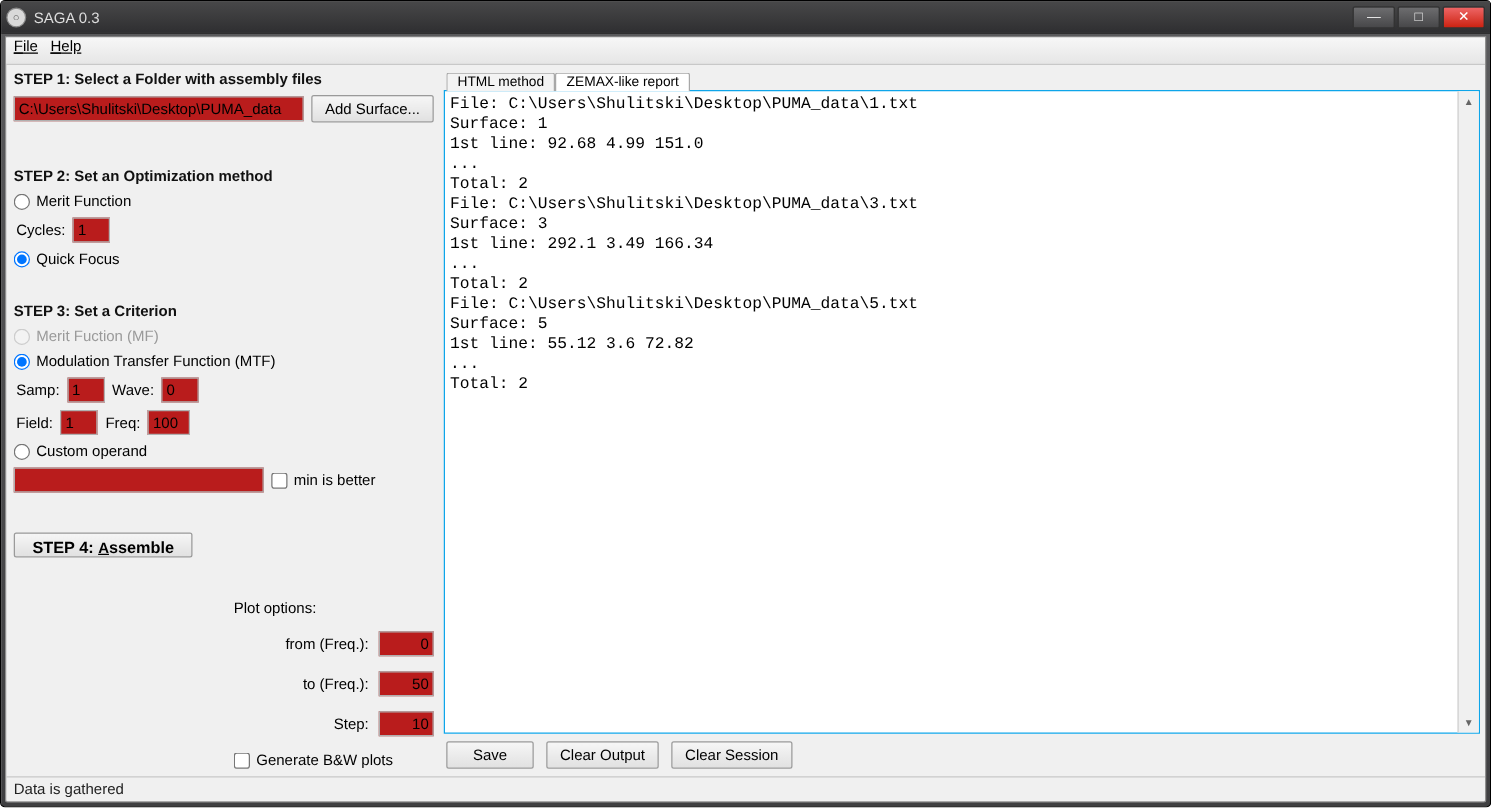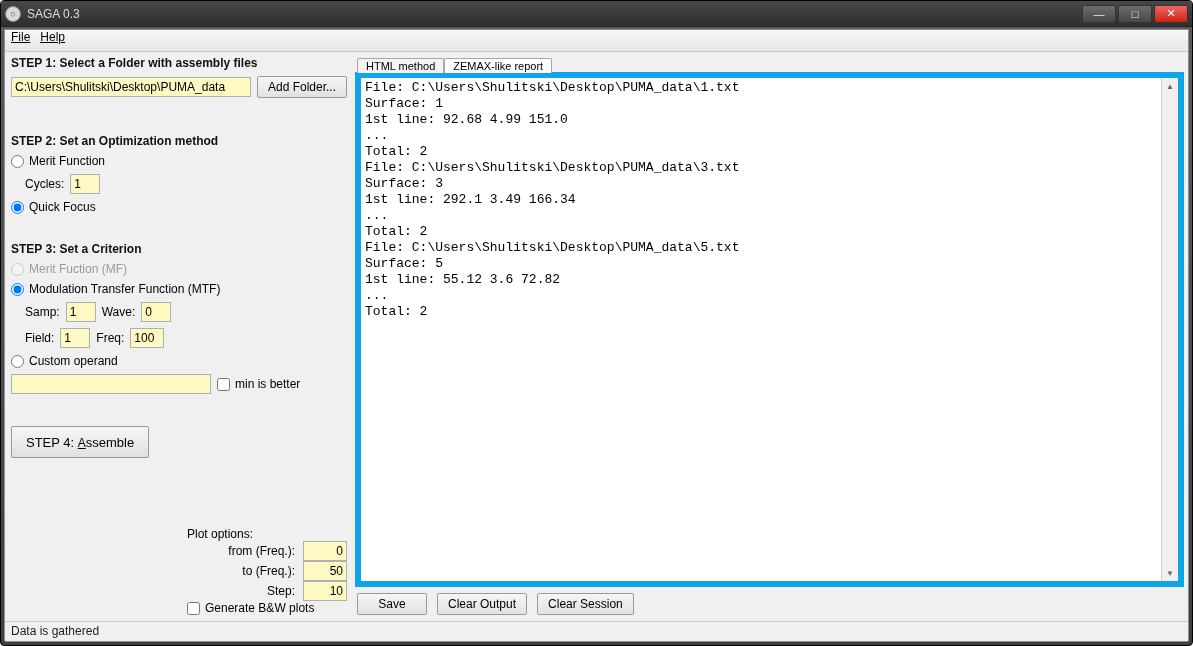--- a/index.html
+++ b/index.html
@@ -13,40 +13,40 @@
 .min,.max{background:linear-gradient(#6d6d6f,#474749);color:#eee}
 .close{background:linear-gradient(#e66,#c21);color:#fff}
 .body{flex:1;background:#f0f0f0;display:flex;flex-direction:column;border:1px solid #8f8f8f;margin:2px 3px 3px;border-radius:0 0 2px 2px}
 .menubar{height:22px;background:linear-gradient(#f7f7f7,#e6e6e6);border-bottom:1px solid #c8c8c8;display:flex;padding:0 6px;gap:10px}
 .menuitem{text-decoration:underline;text-decoration-color:transparent;cursor:default}
 .menuitem::first-letter{text-decoration:underline}
 .main{flex:1;display:flex;overflow:hidden}
 .left{width:350px;padding:4px 8px 2px 6px;display:flex;flex-direction:column;gap:6px;overflow:hidden}
 .step-title{font-weight:700;font-size:12px;color:#111}
 .row{display:flex;align-items:center;gap:6px}
-input[type=text]{border:1px solid #b0b0b0;background:#fef9c3;padding:2px 3px;font-size:12px;height:20px}
+input[type=text]{border:1px solid #b0b0b0;background:#b91c1c;padding:2px 3px;font-size:12px;height:20px}
 .folder{flex:1}
 .btn{background:linear-gradient(#f6f6f6,#e1e1e1);border:1px solid #9a9a9a;border-radius:2px;padding:2px 10px;height:22px;cursor:default}
-.btn.big{height:32px;font-weight:400;padding:3px 14px;font-size:13px}
+.btn.big{height:20px;font-weight:700;padding:3px 14px;font-size:13px}
 .radio,.check{display:flex;align-items:center;gap:5px}
 .radio input,.check input{margin:0}
 .radio.disabled{color:#9a9a9a}
-.indent{margin-left:14px}
+.indent{margin-left:2px}
 .small-in{width:30px;text-align:left}
 .mid-in{width:34px;text-align:left}
 .custom-in{width:200px}
-.plot-block{margin-top:auto;align-self:flex-end;width:160px;display:flex;flex-direction:column;gap:0;padding-bottom:4px}
+.plot-block{margin-top:auto;align-self:flex-end;width:160px;display:flex;flex-direction:column;gap:12px;padding-bottom:4px}
 .plot-row{display:flex;align-items:center;justify-content:flex-end;gap:8px}
 .plot-row .lbl{flex:1;text-align:right}
 .plot-in{width:44px;text-align:right;padding-right:4px}
 .right{flex:1;display:flex;flex-direction:column;padding:0 4px 4px 0}
 .tabs{height:20px;display:flex;align-items:flex-end;gap:0;margin-left:2px}
 .tab{border:1px solid #a8a8a8;border-bottom:none;padding:1px 8px;background:#f3f3f3;border-radius:2px 2px 0 0;font-size:11px;position:relative;top:1px}
 .tab.active{background:#fff;z-index:2}
-.report-wrap{flex:1;border:6px solid #0ea5e9;background:#fff;display:flex}
+.report-wrap{flex:1;border:1px solid #0ea5e9;background:#fff;display:flex}
 .report{flex:1;padding:2px 4px;font-family:"Courier New",monospace;font-size:13px;line-height:16px;white-space:pre;overflow:auto}
 .scroll{width:17px;background:#f0f0f0;border-left:1px solid #d0d0d0;display:flex;flex-direction:column;justify-content:space-between}
 .scroll .arr{height:16px;display:flex;align-items:center;justify-content:center;font-size:8px;color:#666}
 .bottom-btns{display:flex;gap:10px;padding:6px 0 2px 2px}
 .statusbar{height:20px;border-top:1px solid #c8c8c8;padding:2px 6px;font-size:12px;color:#222}
 .u{text-decoration:underline}
 </style>
 </head>
 <body>
 
@@ -63,21 +63,21 @@
  <div class="body">
   <div class="menubar">
    <span class="menuitem"><span class="u">File</span></span>
    <span class="menuitem"><span class="u">Help</span></span>
   </div>
   <div class="main">
    <div class="left">
     <div class="step-title">STEP 1: Select a Folder with assembly files</div>
     <div class="row">
      <input type="text" class="folder" value="C:\Users\Shulitski\Desktop\PUMA_data" style="">
-     <button class="btn">Add Folder...</button>
+     <button class="btn">Add Surface...</button>
     </div>
     <div style="height:24px"></div>
     <div class="step-title">STEP 2: Set an Optimization method</div>
     <label class="radio">
             <input type="radio" name="opt" style="">
             <span>Merit Function</span>
           </label>
     <div class="row indent">
             <span>Cycles:</span>
             <input type="text" class="small-in" value="1" style="">

